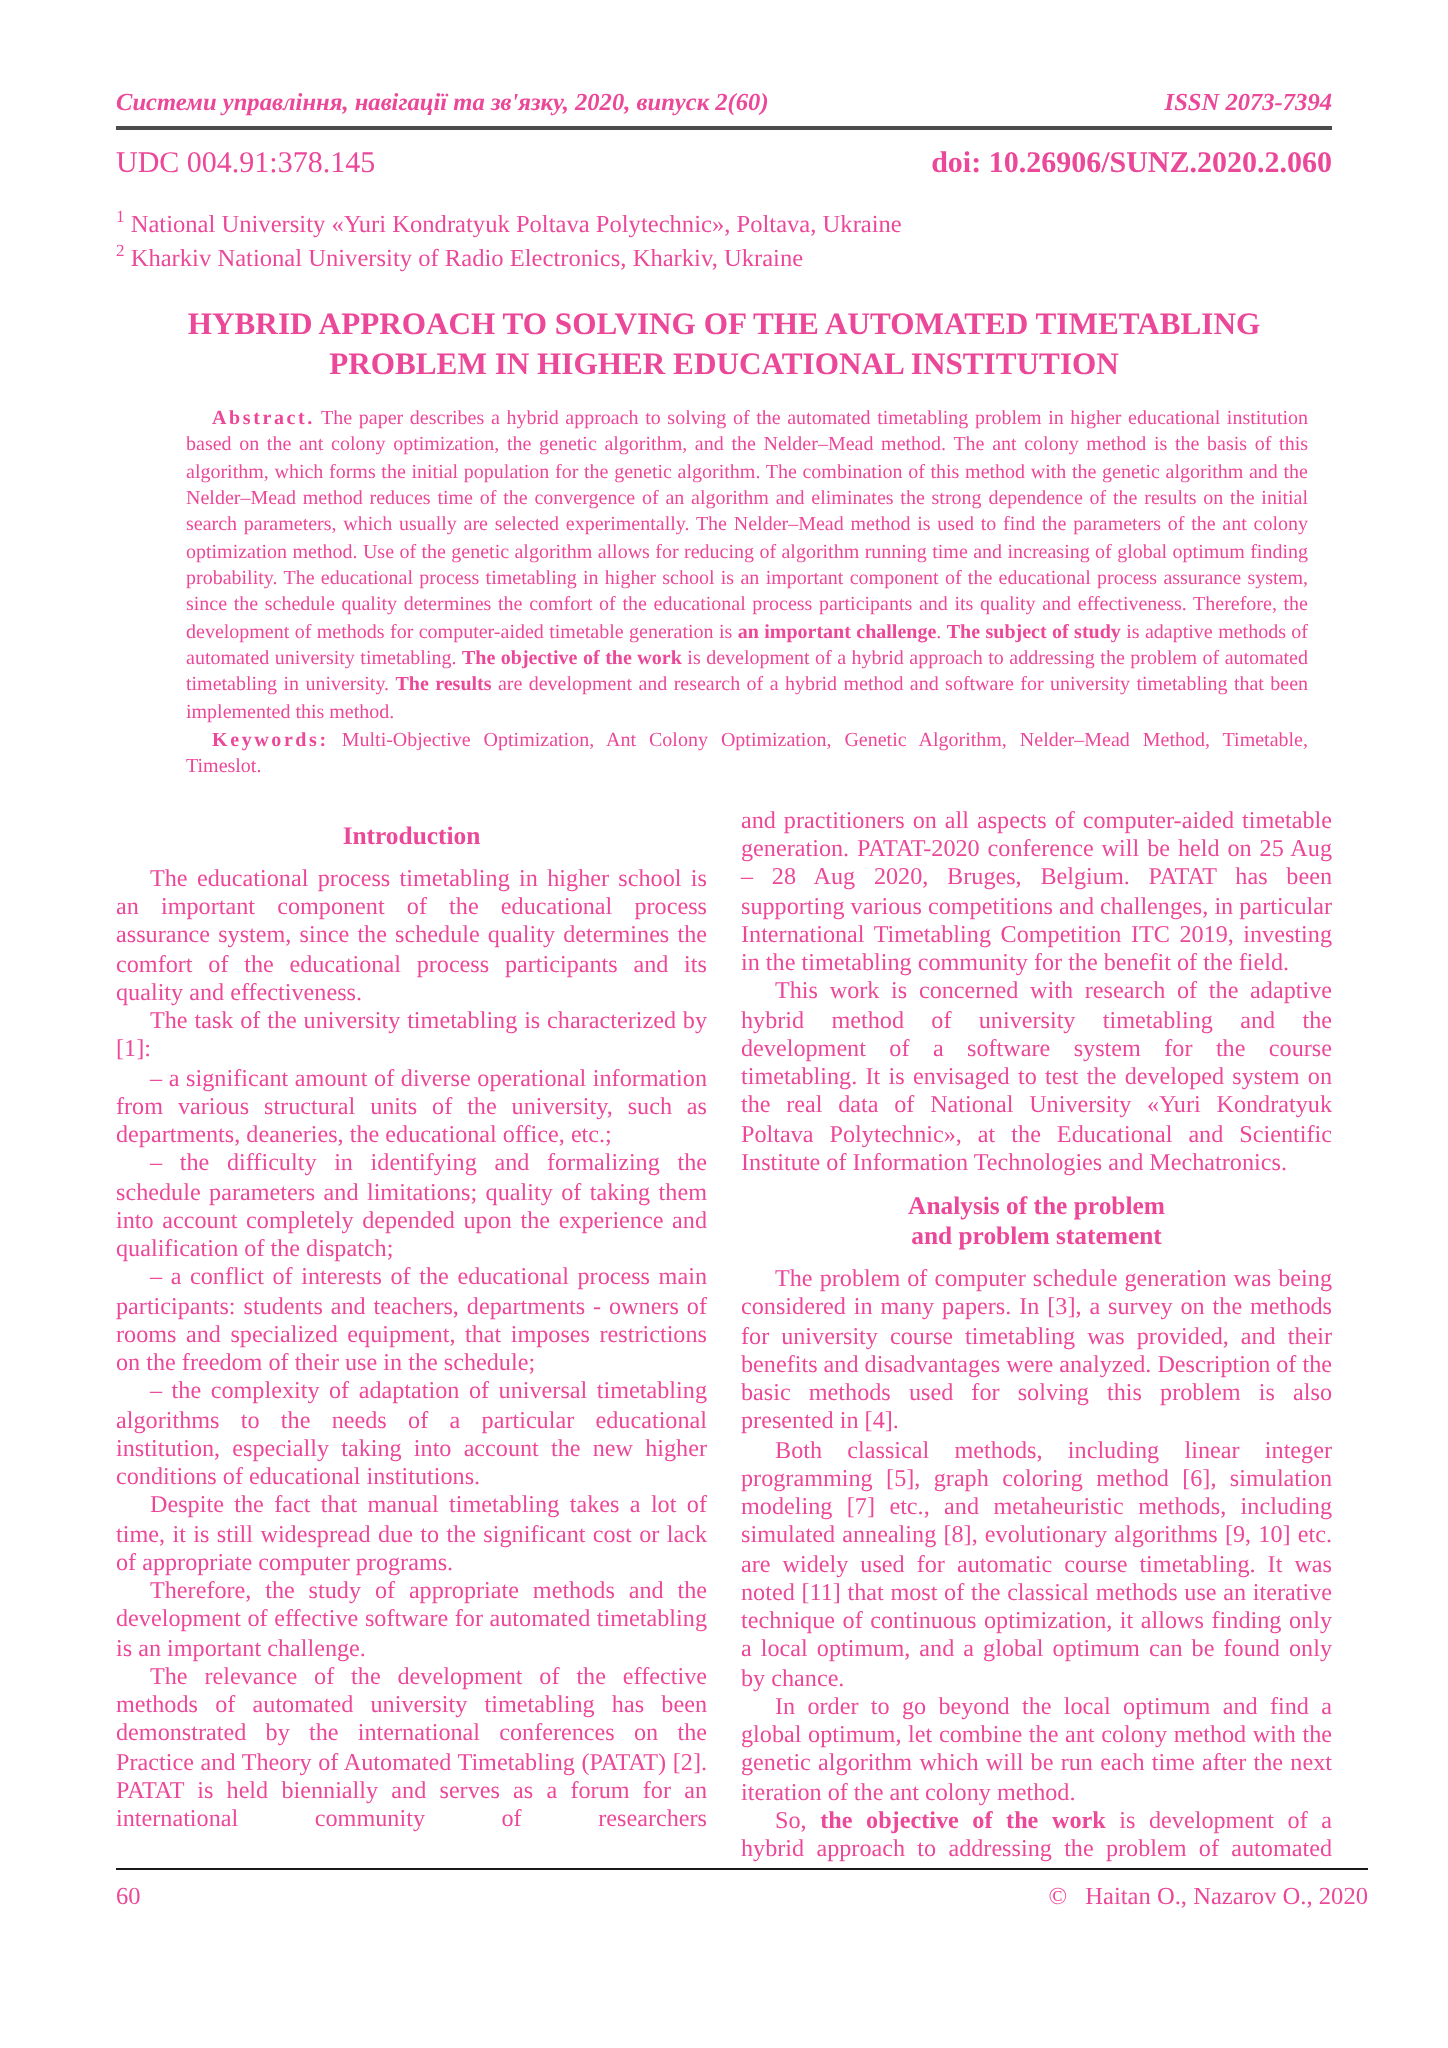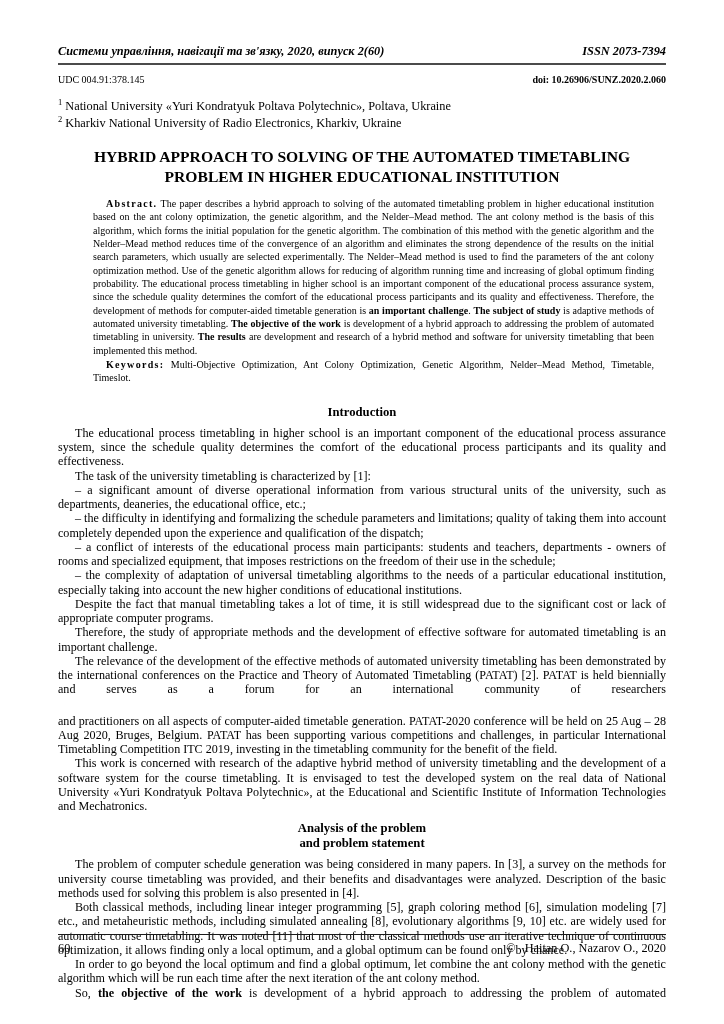--- a/index.html
+++ b/index.html
@@ -3,66 +3,66 @@
 <meta charset="utf-8">
 <style>
   html, body { margin: 0; padding: 0; background: #e9e9e9; }
   .page {
     width: 724px; height: 1024px;
     background: #ffffff;
     position: relative;
     box-sizing: border-box;
     padding: 44px 58px 0 58px;
     font-family: "Liberation Serif", "DejaVu Serif", serif;
-    color: #000000;
+    color: #ec4899;
     overflow: hidden;
   }
   .b { font-weight: bold; }
   sup { font-size: 8.5px; vertical-align: super; line-height: 0; }
 
   .header-row {
     display: flex; justify-content: space-between; align-items: baseline;
     font-style: italic; font-weight: bold; font-size: 12.3px;
     border-bottom: 2.5px solid #4b4b4b; padding-bottom: 4px;
   }
   .meta-row {
     display: flex; justify-content: space-between; align-items: center;
-    font-size: 10px; margin-top: 9px;
+    font-size: 15px; margin-top: 9px;
   }
   .doi { font-weight: bold; }
 
   .authors-line { margin-top: 17px; font-size: 12.6px; }
   .affils { margin-top: 13px; font-size: 12.3px; line-height: 16.5px; }
 
   .title {
     margin: 16px auto 0 auto; max-width: 560px;
     font-size: 15.6px; font-weight: bold; line-height: 19.5px;
     text-align: center;
   }
 
   .abstract {
     margin: 11px 12px 0 35px;
     font-size: 10px; line-height: 13.35px;
     text-align: justify; text-indent: 13px;
   }
   .keywords { margin-top: 1px; }
   .label { font-weight: bold; letter-spacing: 1.3px; }
 
-  .columns { display: flex; gap: 17px; margin-top: 12px; flex-direction: column; }
+  .columns { display: flex; gap: 17px; margin-top: 12px; }
   .col { flex: 1; min-width: 0; font-size: 12.1px; line-height: 14.25px; text-align: justify; }
   .col p { margin: 0; }
   .ind { text-indent: 17px; }
   .cont { text-align-last: justify; }
   .col h3 {
     font-size: 12.7px; font-weight: bold; text-align: center;
     margin: 8px 0 6px 0; line-height: 15px;
   }
 
   .footer {
-    position: absolute; left: 58px; right: 58px; top: 934px;
+    position: absolute; left: 58px; right: 40px; top: 934px;
     border-top: 1px solid #1a1a1a; padding-top: 6px;
     display: flex; justify-content: space-between; align-items: baseline;
     font-size: 12.3px;
   }
   .copyright-symbol { margin-right: 9px; }
 </style>
 </head>
 <body>
 
 <div class="page">

